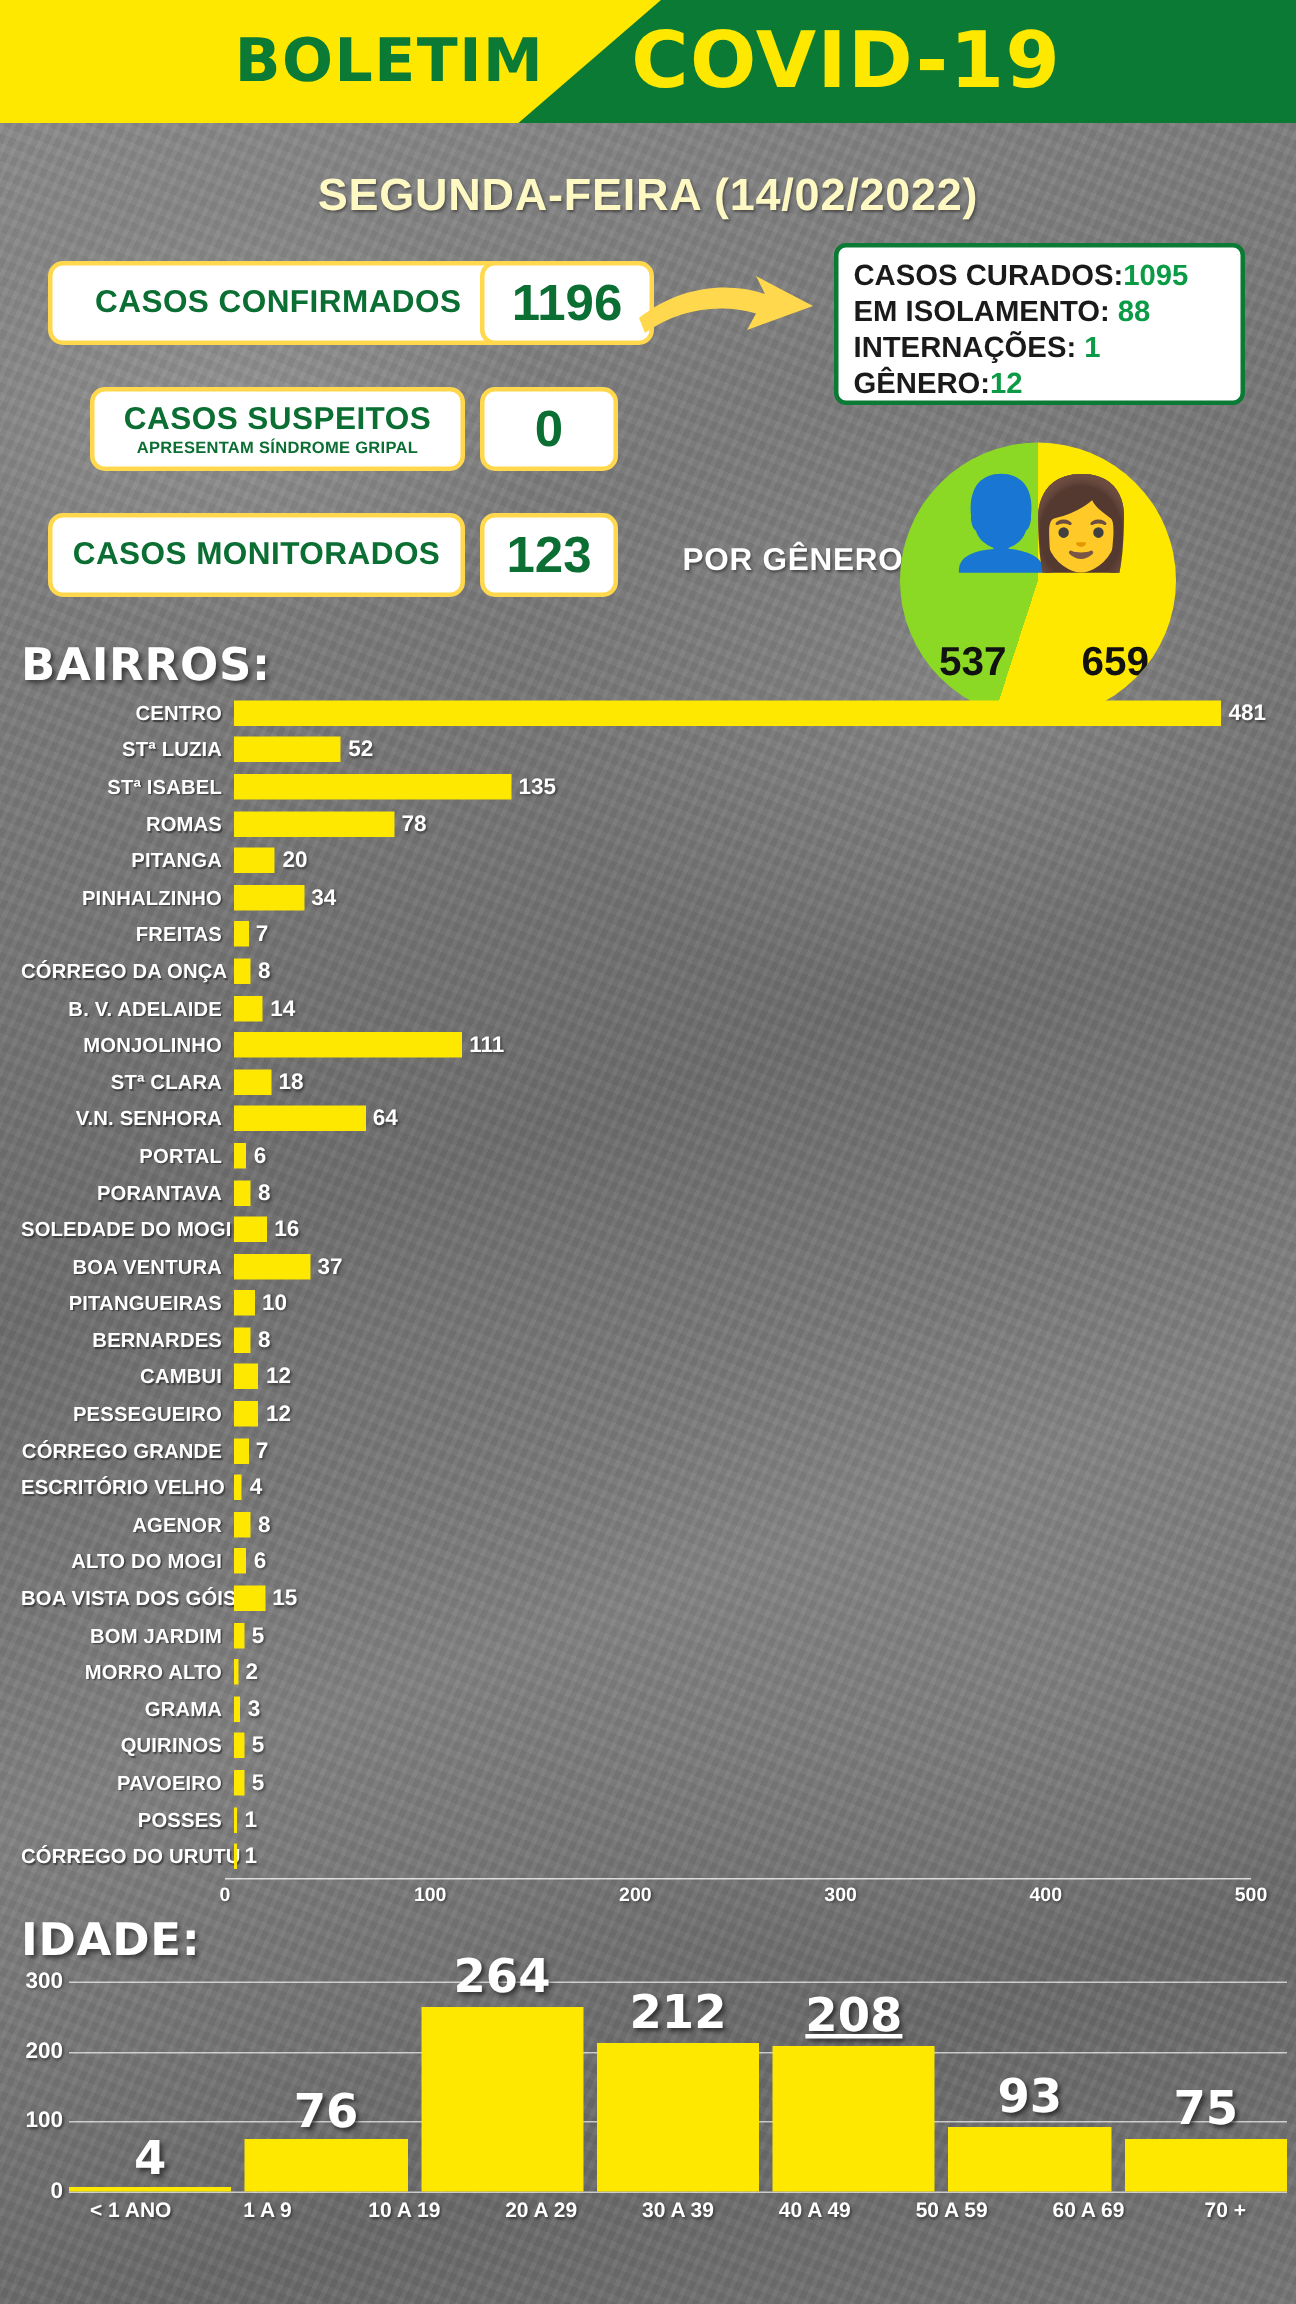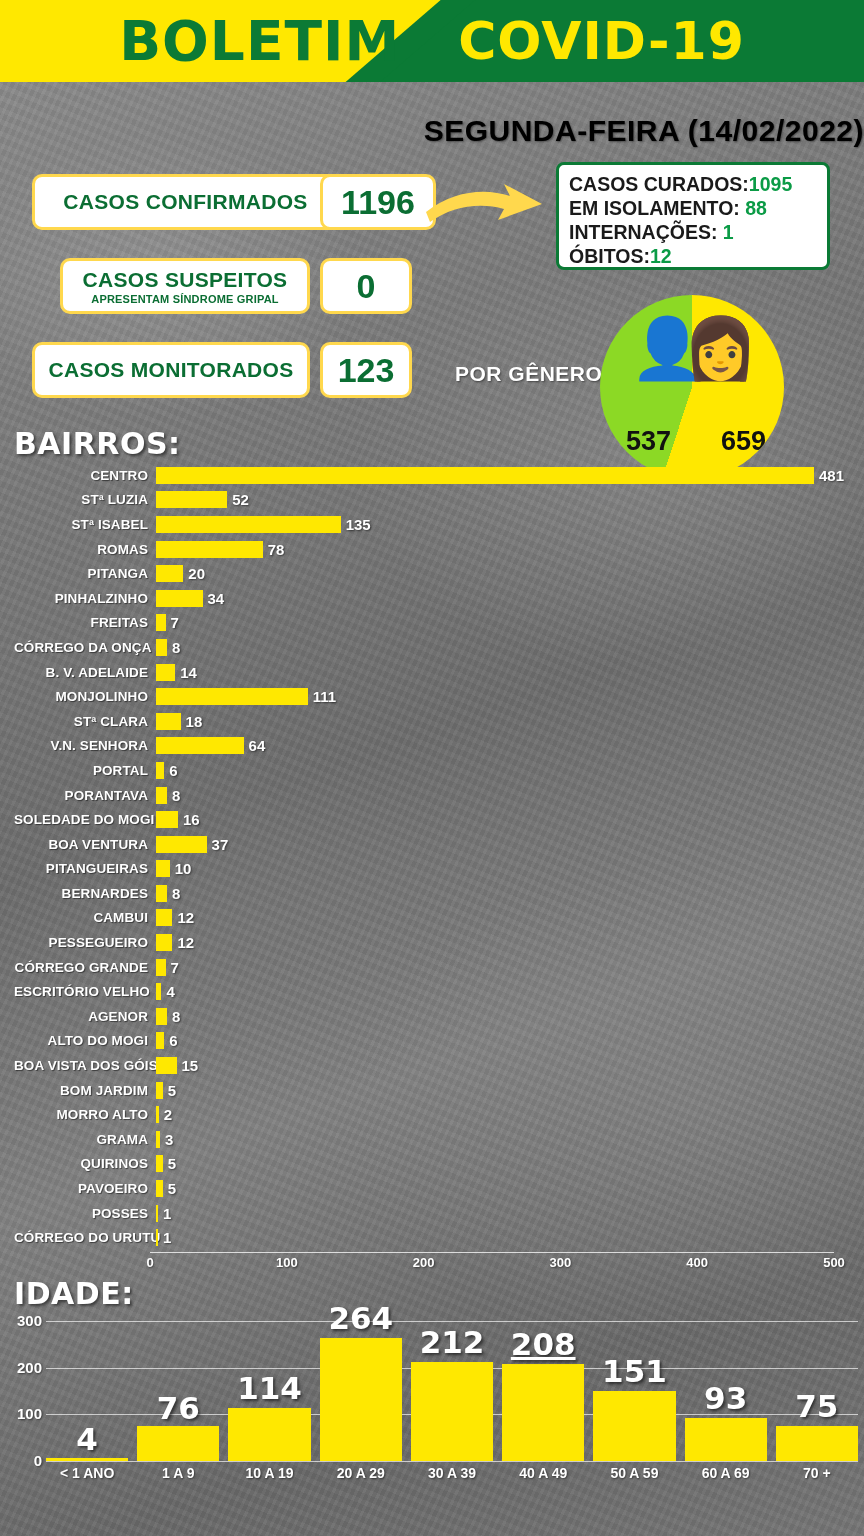--- a/index.html
+++ b/index.html
@@ -47,32 +47,32 @@
     position: absolute; top: 0; right: 0; width: 100%; height: 100%;
     background: #0b7a35;
     clip-path: polygon(55% 0, 100% 0, 100% 100%, 44% 100%);
   }
   .header .title-row {
     position: absolute; inset: 0;
     display: flex; align-items: center; justify-content: center;
     gap: 4px;
   }
   .header .t1 {
-    font-size: 55px; font-weight: bold; color: #0b7a35;
+    font-size: 40px; font-weight: bold; color: #0b7a35;
     letter-spacing: 1px; margin-right: 54px; font-family: "DejaVu Sans", sans-serif;
   }
   .header .t2 {
     font-size: 52px; font-weight: bold; color: #ffe800;
     letter-spacing: 1px; font-family: "DejaVu Sans", sans-serif;
   }
 
   
   .date-line {
-    text-align: right;
-    color: #000000;
+    text-align: center;
+    color: #fef9c3;
     font-size: 30px;
     font-weight: bold;
     margin-top: 32px;
     letter-spacing: .5px;
     text-shadow: 1px 1px 2px rgba(0,0,0,.4);
   }
 
   
   .summary {
     position: relative;
@@ -263,21 +263,21 @@
       <div class="row">
         <span>CASOS CURADOS:</span><span class="v">1095</span>
       </div>
       <div class="row">
         <span>EM ISOLAMENTO: </span><span class="v">88</span>
       </div>
       <div class="row">
         <span>INTERNAÇÕES: </span><span class="v">1</span>
       </div>
       <div class="row">
-        <span>ÓBITOS:</span><span class="v">12</span>
+        <span>GÊNERO:</span><span class="v">12</span>
       </div>
     </div>
 
     <div class="gender-label">POR GÊNERO:</div>
     <div class="pie">
       <div class="fig male">👤</div>
       <div class="fig female">👩</div>
       <div class="cnt l">537</div>
       <div class="cnt r">659</div>
     </div>
@@ -534,38 +534,30 @@
     <div class="age-bars" id="age-bars">
         <div class="age-col">
           <div class="av" style="bottom: 3.86667px;">4</div>
           <div class="ab" style="height: 3px;"></div>
         </div>
         <div class="age-col">
           <div class="av" style="bottom: 35px;">76</div>
           <div class="ab" style="height: 35.4667px;"></div>
         </div>
         <div class="age-col">
-          <div class="av" style="bottom: 55.2px;">114</div>
-          <div class="ab" style="height: 53.2px;"></div>
-        </div>
-        <div class="age-col">
           <div class="av" style="bottom: 125.2px;">264</div>
           <div class="ab" style="height: 123.2px;"></div>
         </div>
         <div class="age-col">
           <div class="av" style="bottom: 100.933px;">212</div>
           <div class="ab" style="height: 98.9333px;"></div>
         </div>
         <div class="age-col">
           <div class="av" style="bottom: 99.0667px; text-decoration: underline;">208</div>
           <div class="ab" style="height: 97.0667px;"></div>
-        </div>
-        <div class="age-col">
-          <div class="av" style="bottom: 72.4667px;">151</div>
-          <div class="ab" style="height: 70.4667px;"></div>
         </div>
         <div class="age-col">
           <div class="av" style="bottom: 45.4px;">93</div>
           <div class="ab" style="height: 43.4px;"></div>
         </div>
         <div class="age-col">
           <div class="av" style="bottom: 37px;">75</div>
           <div class="ab" style="height: 35px;"></div>
         </div>
       </div>

